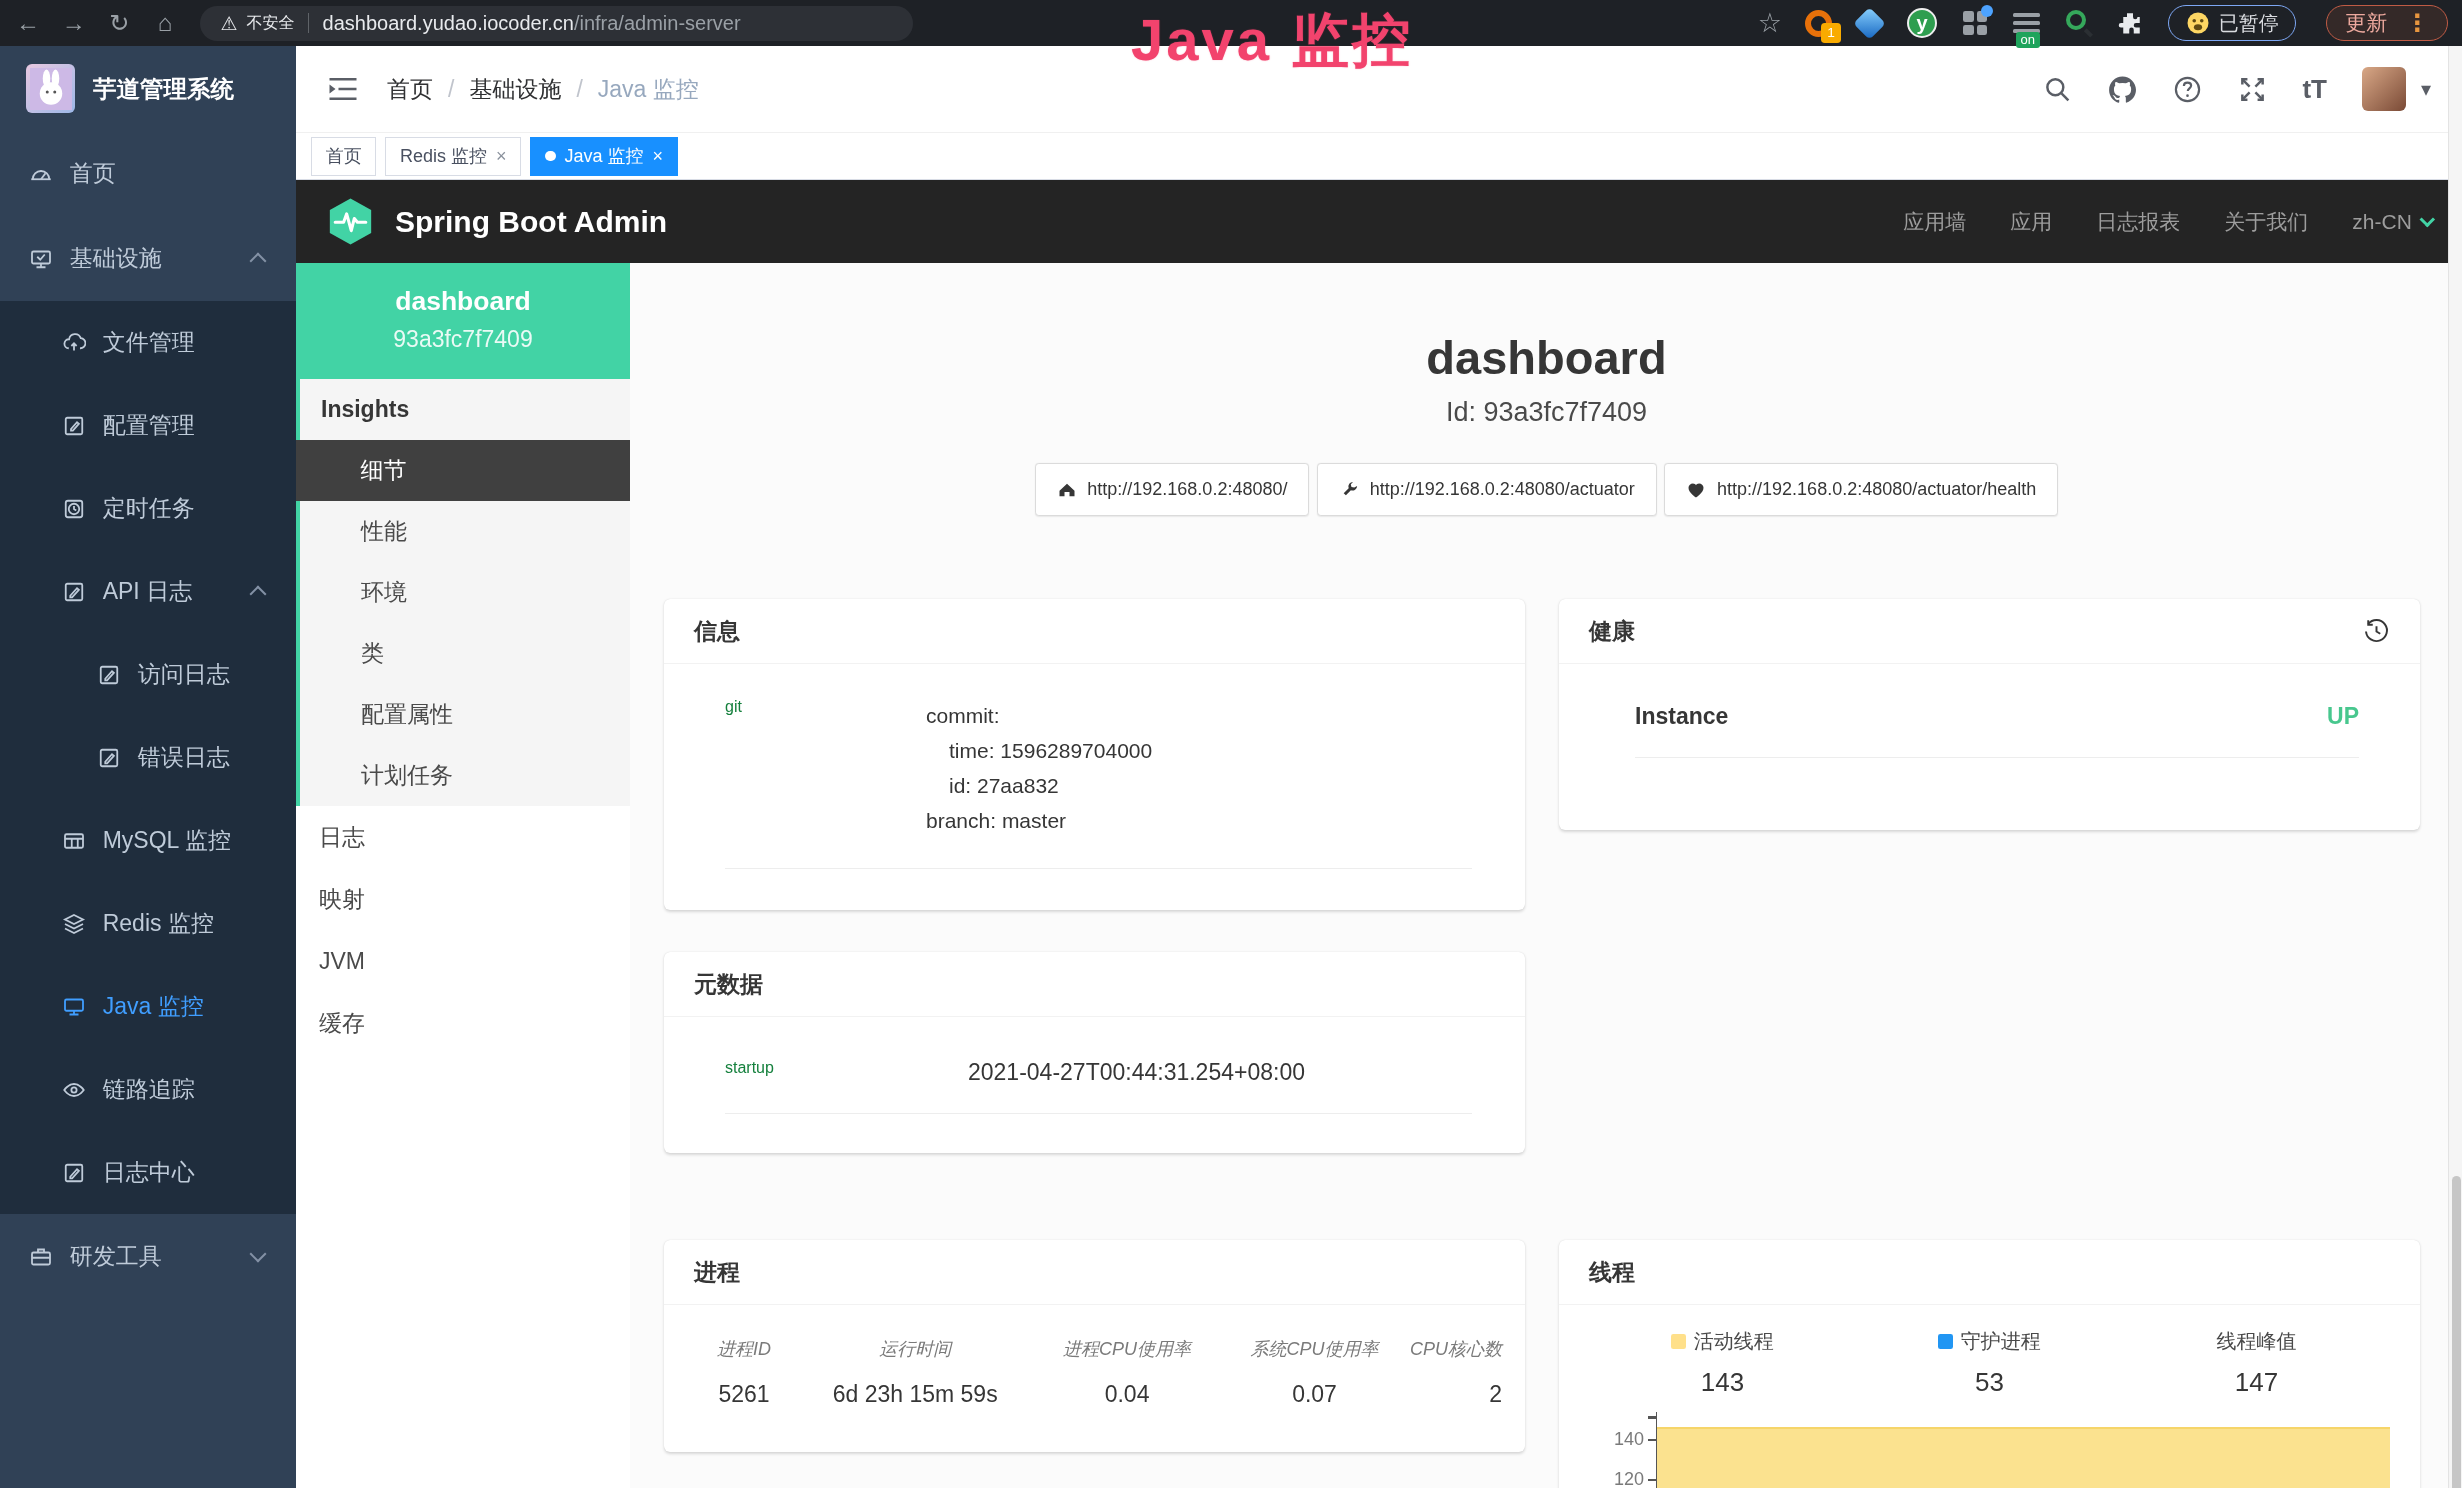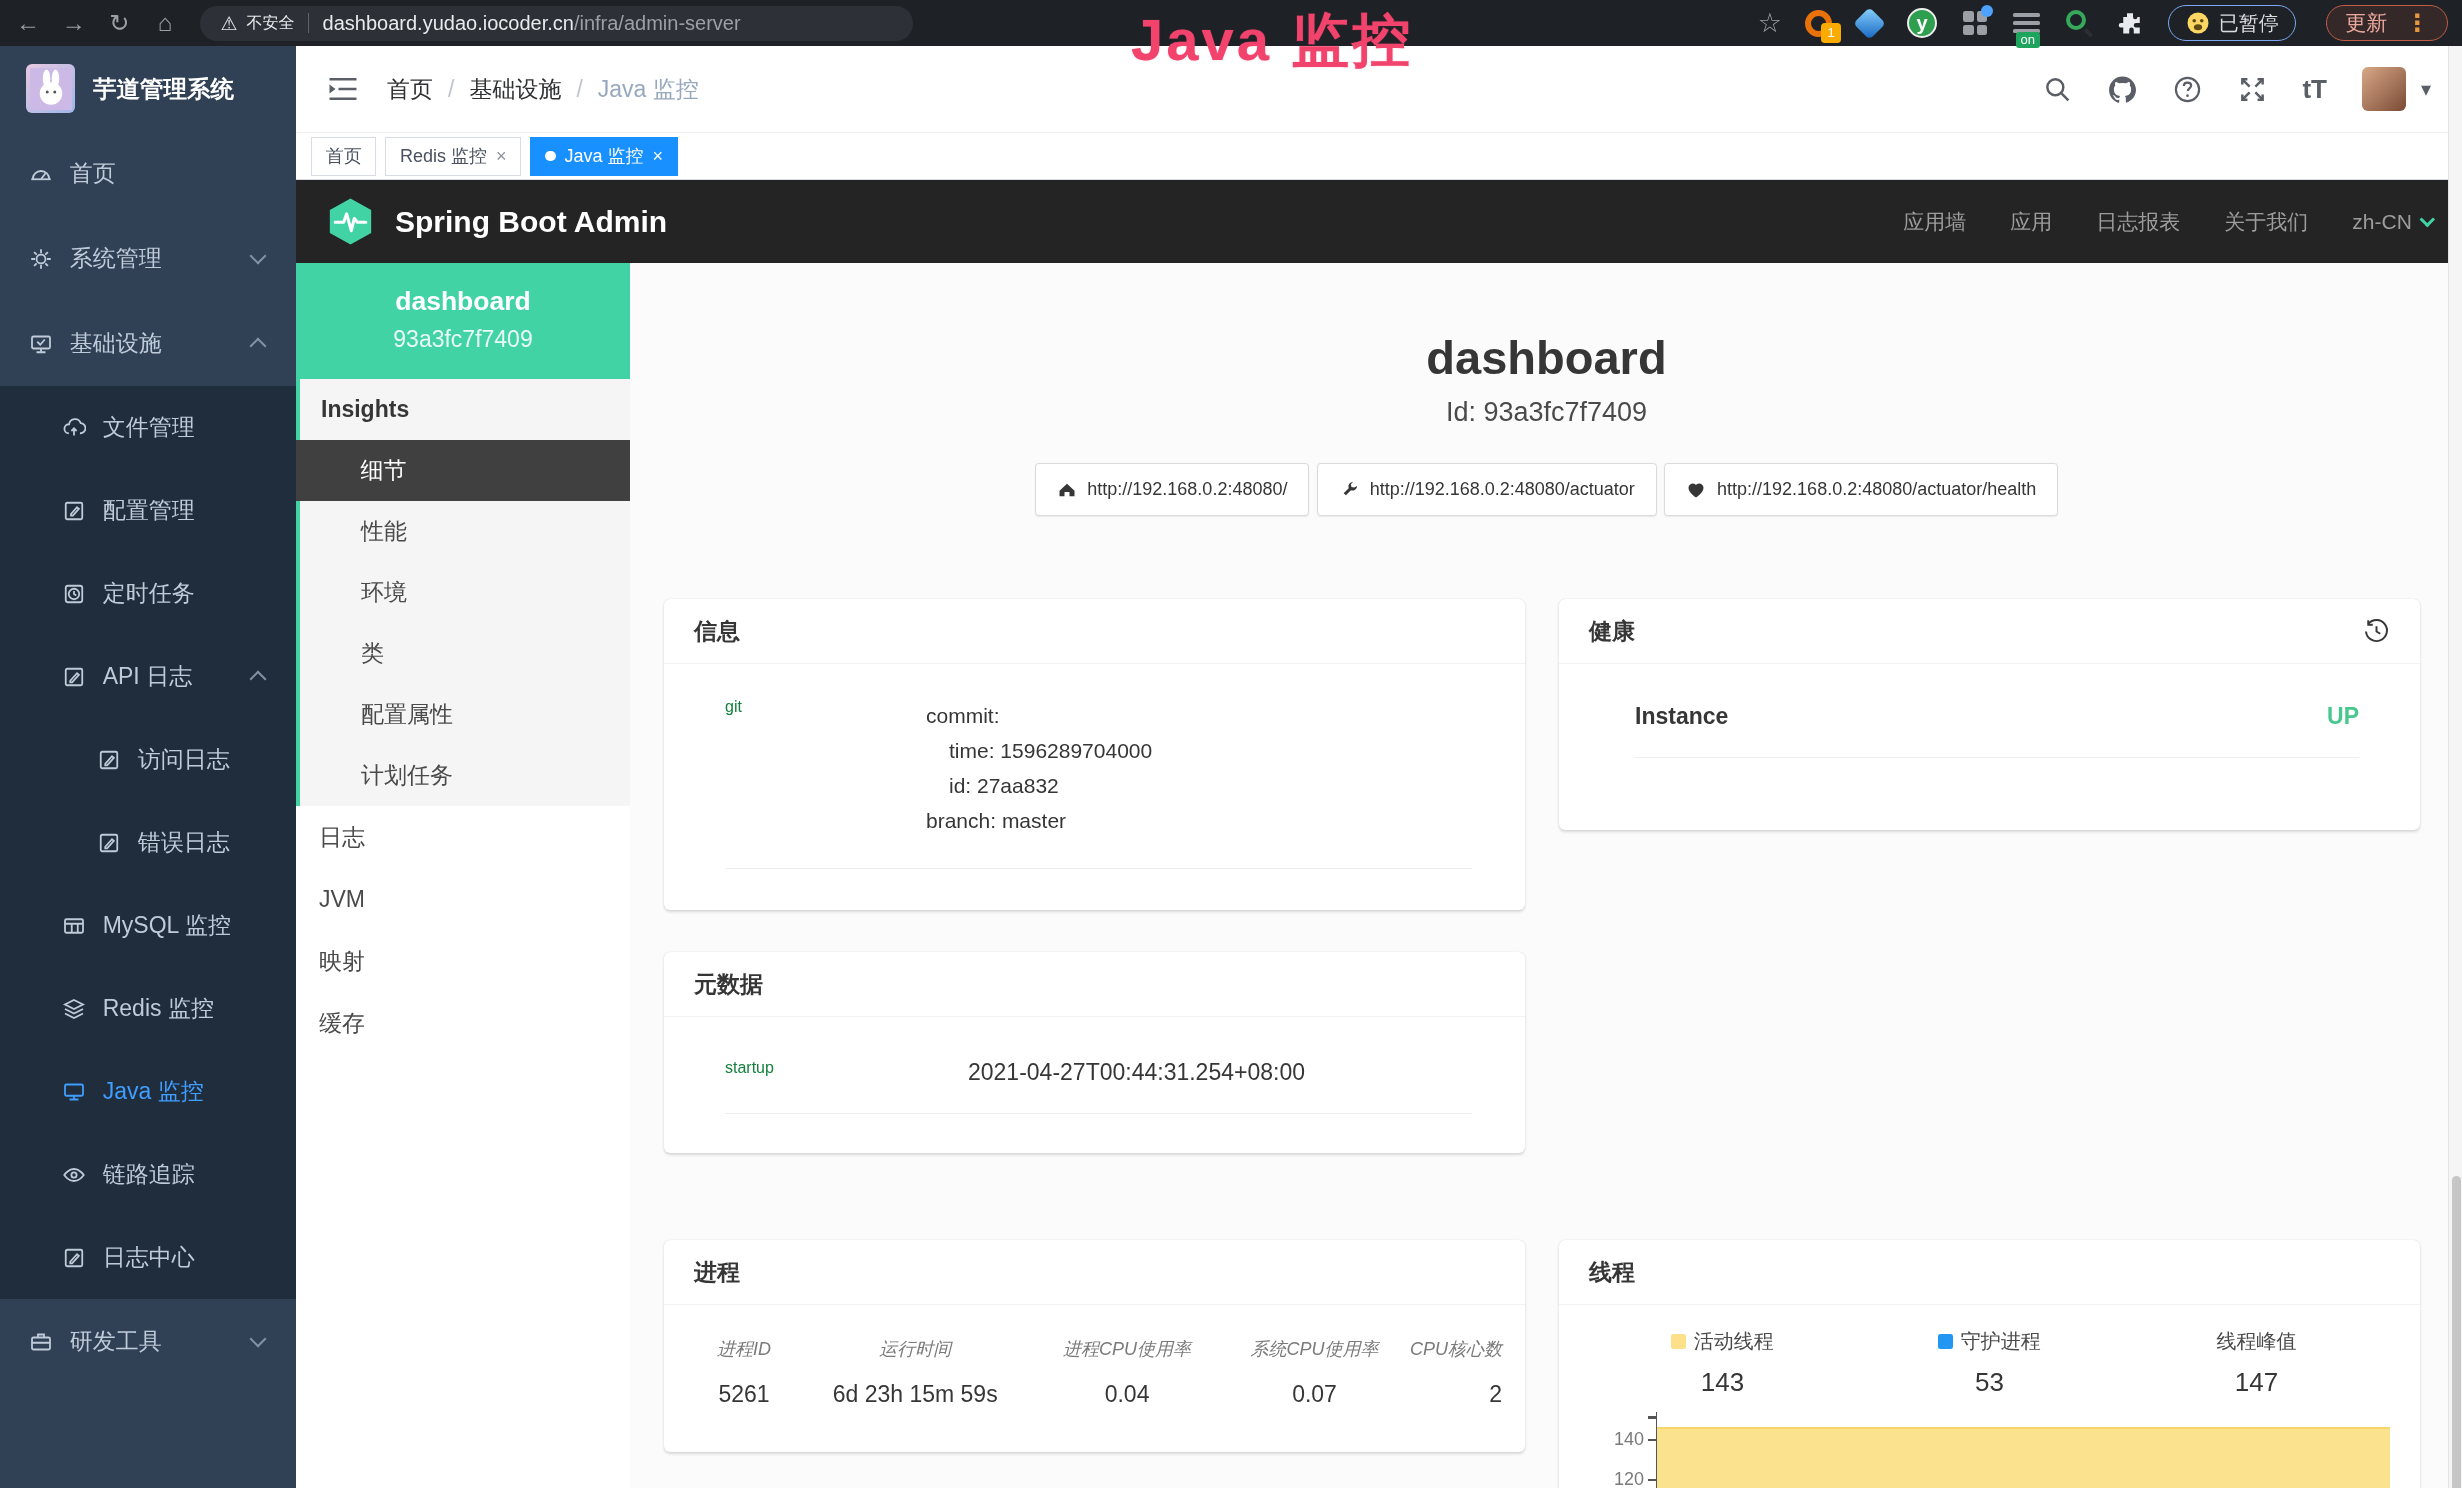--- a/index.html
+++ b/index.html
@@ -259,28 +259,20 @@
   <div class="menu-item l1">
     <svg class="mi" viewBox="0 0 32 32">
         <path d="M5 23a11 11 0 0 1 22 0"></path>
         <path d="M16 23l6-8"></path>
         <path d="M3 23h26"></path>
       </svg>
     <span>首页</span>
   </div>
   <div class="menu-item l1">
     <svg class="mi" viewBox="0 0 32 32">
-        <circle cx="16" cy="16" r="6"></circle>
-        <path d="M16 3v5M16 24v5M3 16h5M24 16h5M6.8 6.8l3.5 3.5M21.7 21.7l3.5 3.5M25.2 6.8l-3.5 3.5M10.3 21.7l-3.5 3.5"></path>
-      </svg>
-    <span>系统管理</span>
-    <i class="chev down"></i>
-  </div>
-  <div class="menu-item l1">
-    <svg class="mi" viewBox="0 0 32 32">
         <rect x="4" y="6" width="24" height="16" rx="2"></rect>
         <path d="M16 22v5M10 27h12M11 13l4 4 6-7"></path>
       </svg>
     <span>基础设施</span>
     <i class="chev up"></i>
   </div>
 
   <div class="submenu-block">
     <div class="menu-item l2">
       <svg class="mi" viewBox="0 0 32 32">
@@ -463,22 +455,22 @@
       <div class="ins-block">
         <div class="ins-title">Insights</div>
         <div class="ins-item active">细节</div>
         <div class="ins-item">性能</div>
         <div class="ins-item">环境</div>
         <div class="ins-item">类</div>
         <div class="ins-item">配置属性</div>
         <div class="ins-item">计划任务</div>
       </div>
       <div class="root-item">日志</div>
+      <div class="root-item">映射</div>
       <div class="root-item">JVM</div>
-      <div class="root-item">映射</div>
       <div class="root-item">缓存</div>
     </div>
 
     <div class="main-pane">
       <div class="page-title">dashboard</div>
       <div class="page-id">Id: 93a3fc7f7409</div>
 
       <div class="endpoints">
         <div class="ep-btn">
           <svg viewBox="0 0 32 32">

